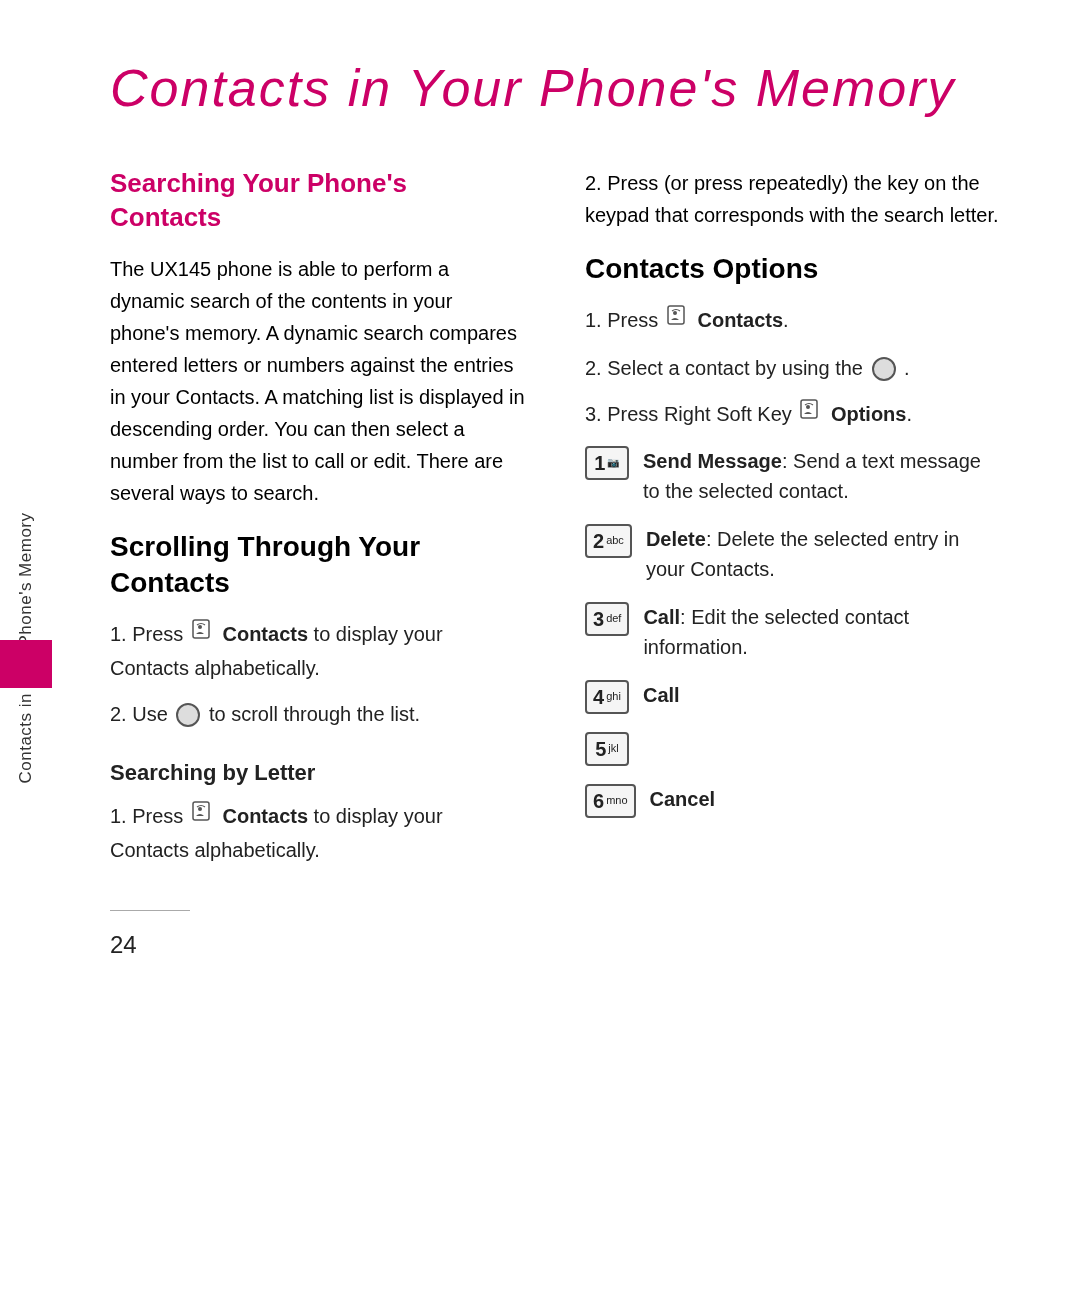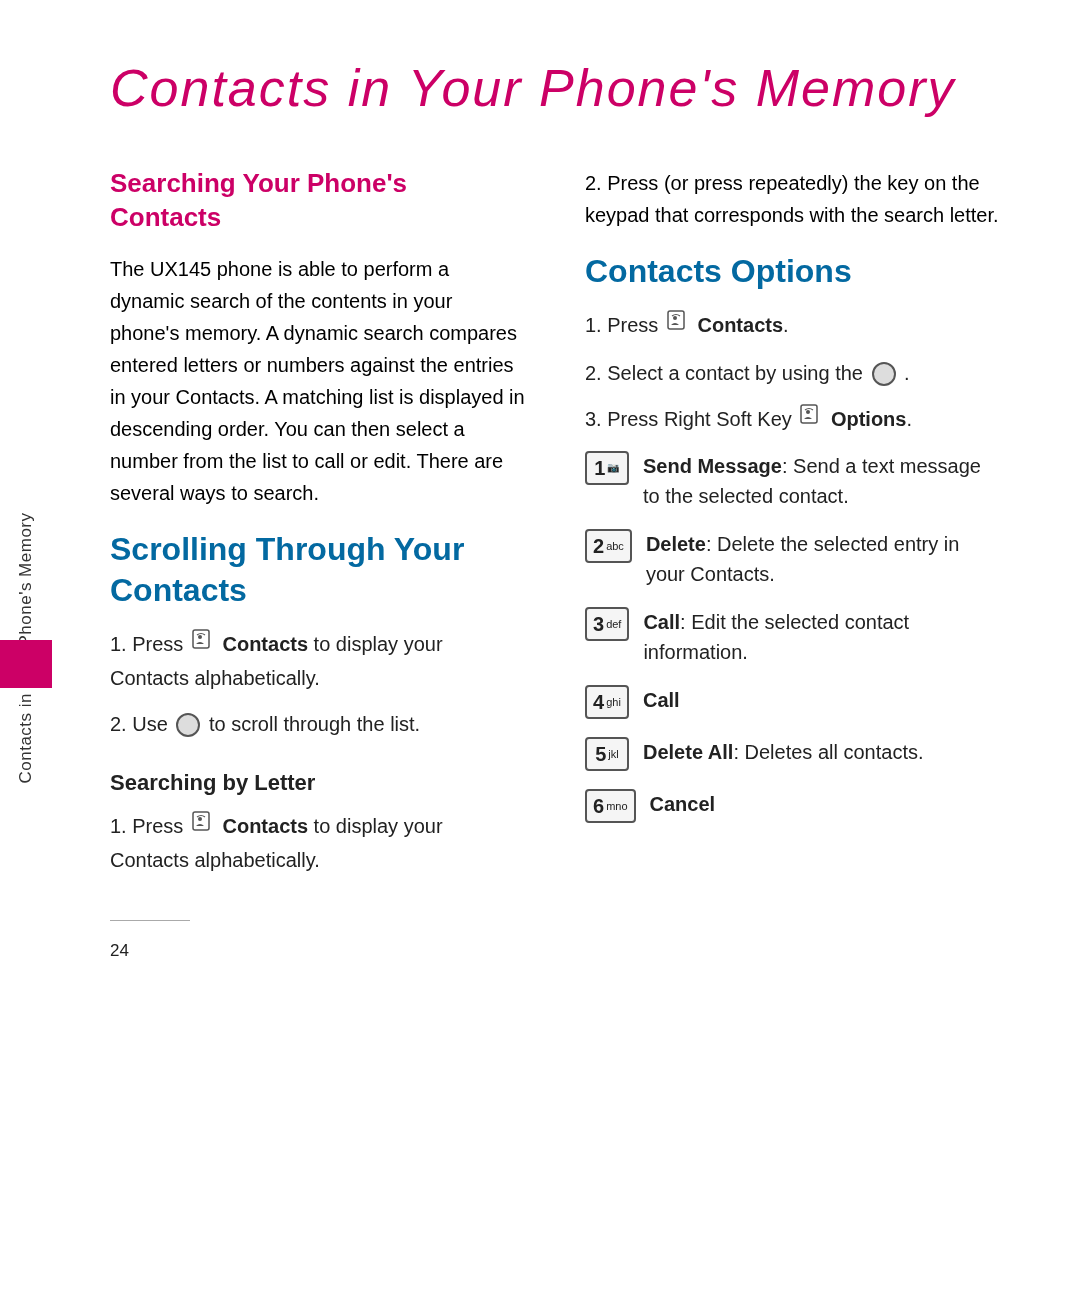--- a/index.html
+++ b/index.html
@@ -83,23 +83,23 @@
     
     .section-heading-pink {
       font-size: 26px;
       font-weight: 700;
       color: #cc0066;
       margin-bottom: 18px;
       line-height: 1.3;
     }
 
     .section-heading-black {
-      font-size: 32px;
+      font-size: 28px;
       font-weight: 700;
-      color: #0369a1;
+      color: #000000;
       margin-bottom: 16px;
       line-height: 1.3;
     }
 
     .section-subheading {
       font-size: 22px;
       font-weight: 700;
       color: #222;
       margin-top: 30px;
       margin-bottom: 14px;
@@ -171,21 +171,21 @@
     
     .divider {
       border: none;
       border-top: 1px solid #aaa;
       margin: 30px 0 20px 0;
       width: 80px;
     }
 
     
     .page-number {
-      font-size: 17px;
+      font-size: 24px;
       color: #222;
       font-weight: 400;
     }
 
     
     .inline-contacts-icon {
       display: inline-block;
       vertical-align: middle;
       margin: 0 2px;
       position: relative;
@@ -351,23 +351,20 @@
           <div class="options-item-text">
             <strong>Call</strong>
           </div>
         </div>
 
         <div class="options-item">
           <div class="key-badge">
             <span class="key-num">5</span>
             <span class="key-sub">jkl</span>
           </div>
-          <div class="options-item-text">
-            <strong>Delete All</strong>: Deletes all contacts.
-          </div>
         </div>
 
         <div class="options-item">
           <div class="key-badge">
             <span class="key-num">6</span>
             <span class="key-sub">mno</span>
           </div>
           <div class="options-item-text">
             <strong>Cancel</strong>
           </div>

